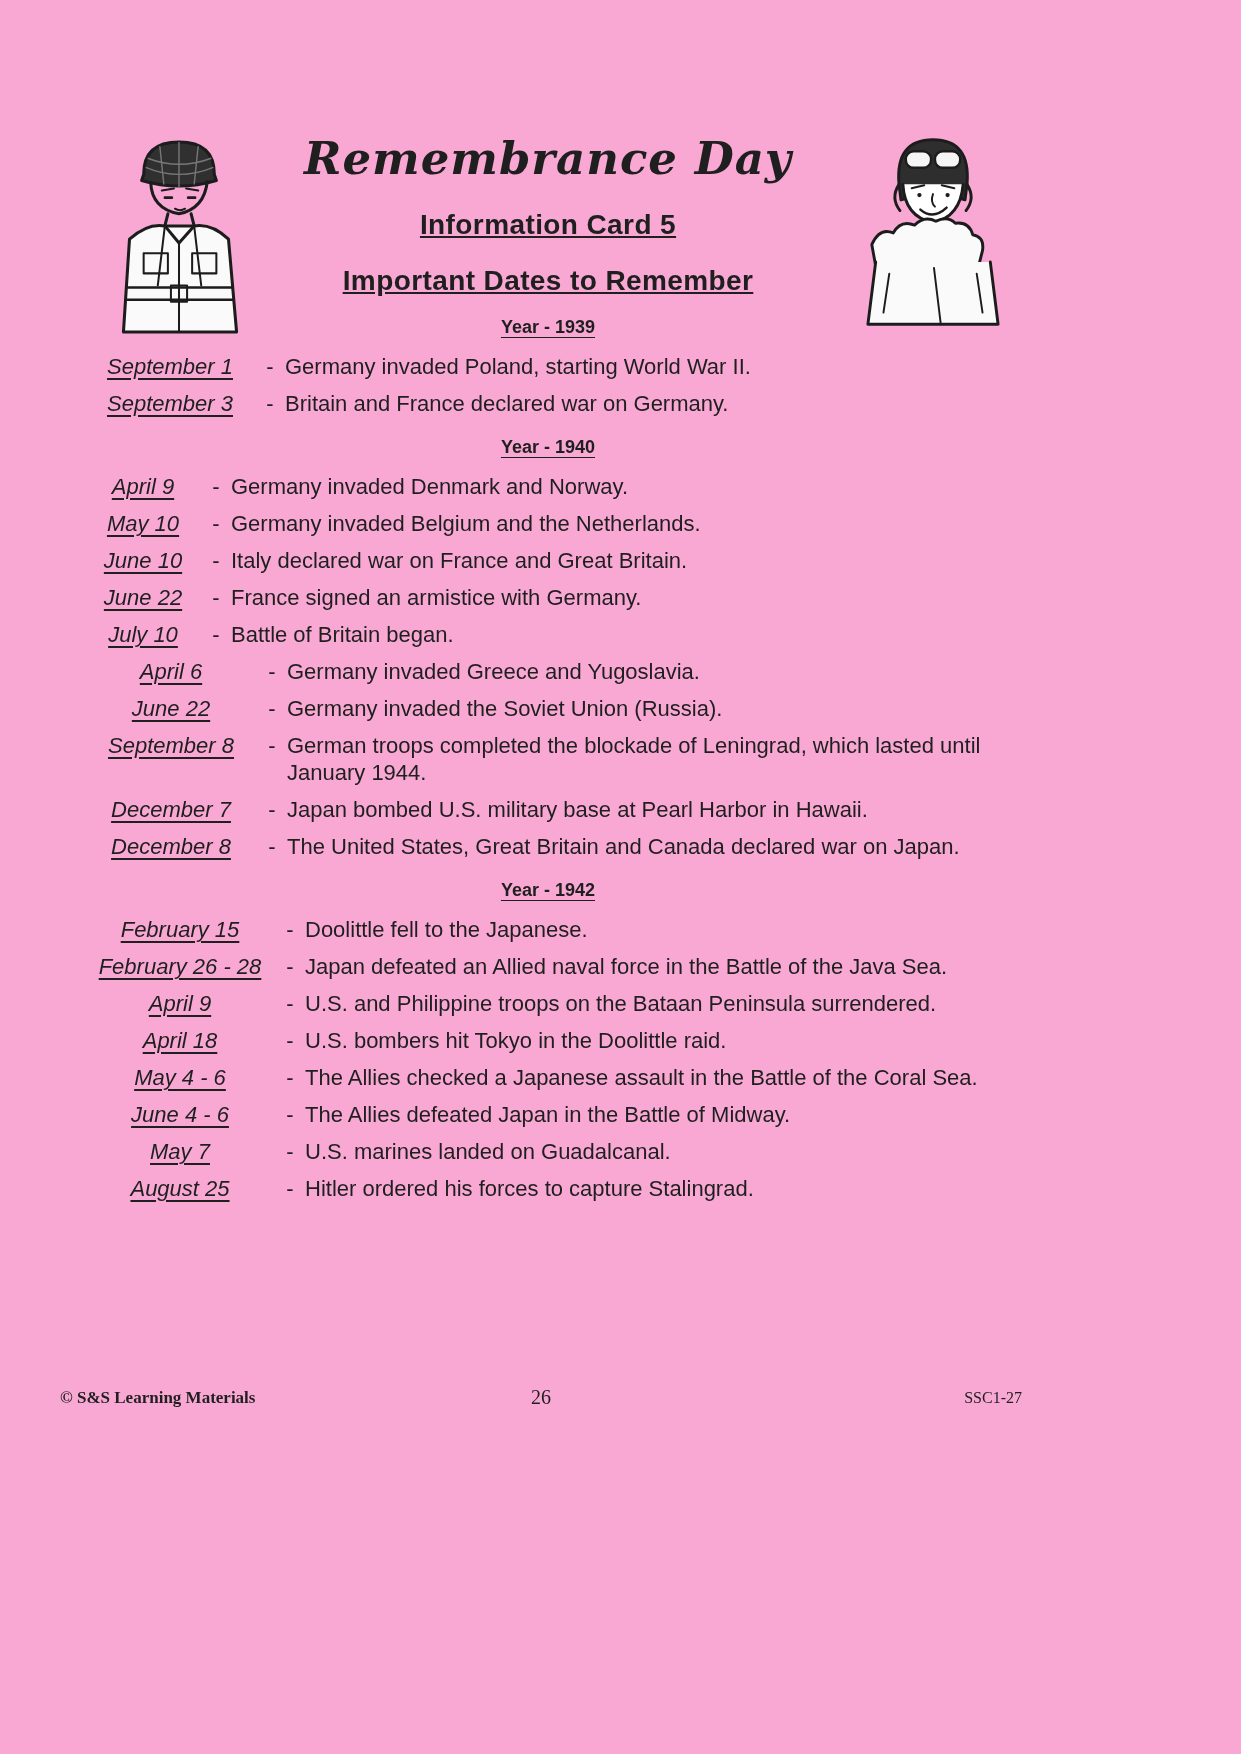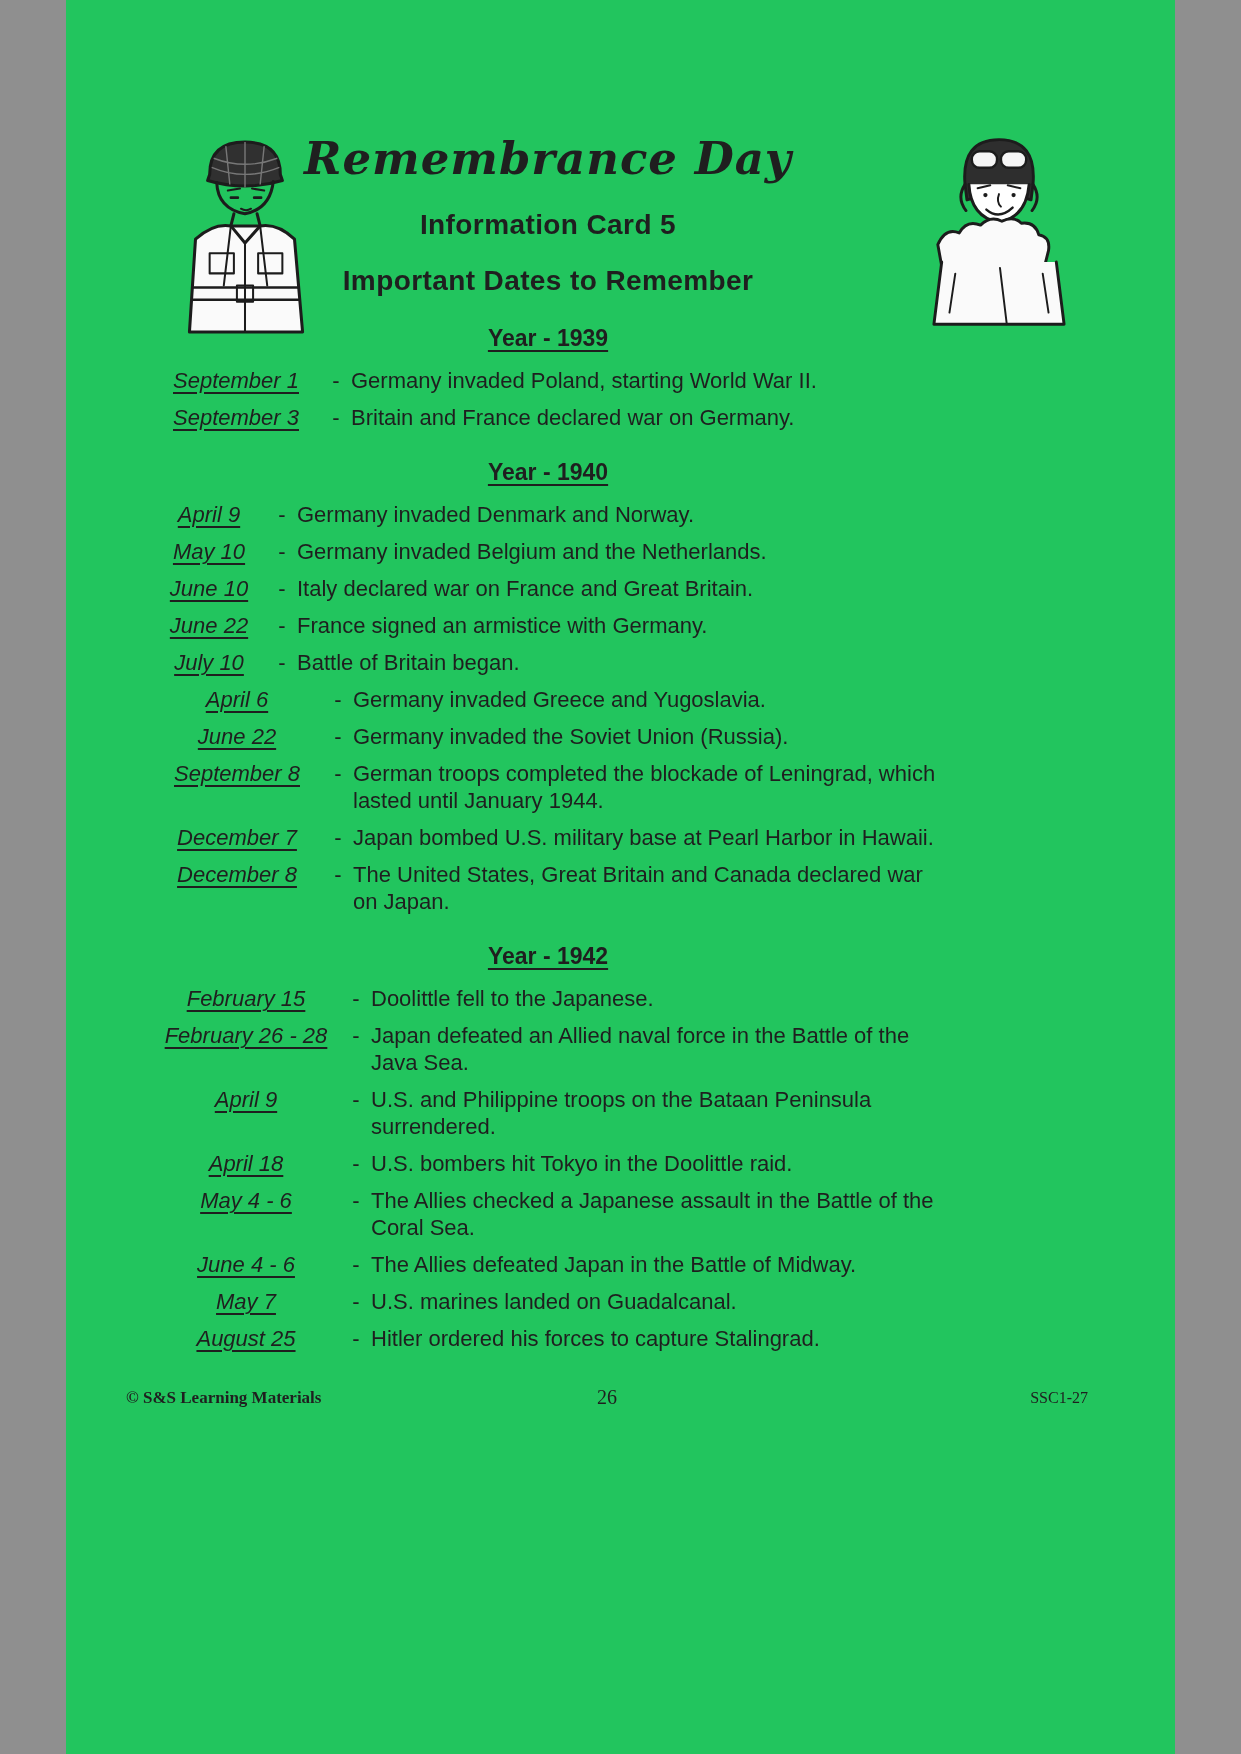--- a/index.html
+++ b/index.html
@@ -1,22 +1,22 @@
 <!DOCTYPE html>
 <html><head>
 <meta charset="utf-8">
 <style>
   * { box-sizing: border-box; }
   html, body { margin: 0; padding: 0; background: #8f8f8f; }
   .page {
     position: relative;
-    width: 1109px;
+    width: 1241px;
     height: 1754px;
     margin: 0 auto;
-    background: #22c55e;
+    background: #f9a8d4;
     color: #1f1f1f;
     font-family: "Liberation Sans", sans-serif;
     padding: 132px 230px 8px 85px;
     overflow: hidden;
   }
   .illus { position: absolute; }
   .illus.left  { left: 103px; top: 134px; width: 152px; height: 202px; }
   .illus.right { left: 848px; top: 128px; width: 170px; height: 204px; }
 
   .titleblock { width: 560px; margin: 0 auto; text-align: center; }
@@ -27,27 +27,28 @@
     font-size: 45px;
     letter-spacing: 1px;
     white-space: nowrap;
   }
   .subtitle {
     font-weight: 700;
     font-size: 28px;
     margin-top: 24px;
     letter-spacing: 0.4px;
     white-space: nowrap;
+    text-decoration: underline;
   }
 
   .year-heading {
-    font-size: 23px;
+    font-size: 18px;
     font-weight: 700;
     text-align: center;
-    margin: 28px 0 15px 0;
+    margin: 20px 0 15px 0;
   }
   .year-heading span { text-decoration: underline; text-underline-offset: 4px; }
 
   .entry {
     display: grid;
     grid-template-columns: var(--dw, 170px) 30px 1fr;
     margin-bottom: 10px;
     font-size: 22px;
     line-height: 27px;
   }

